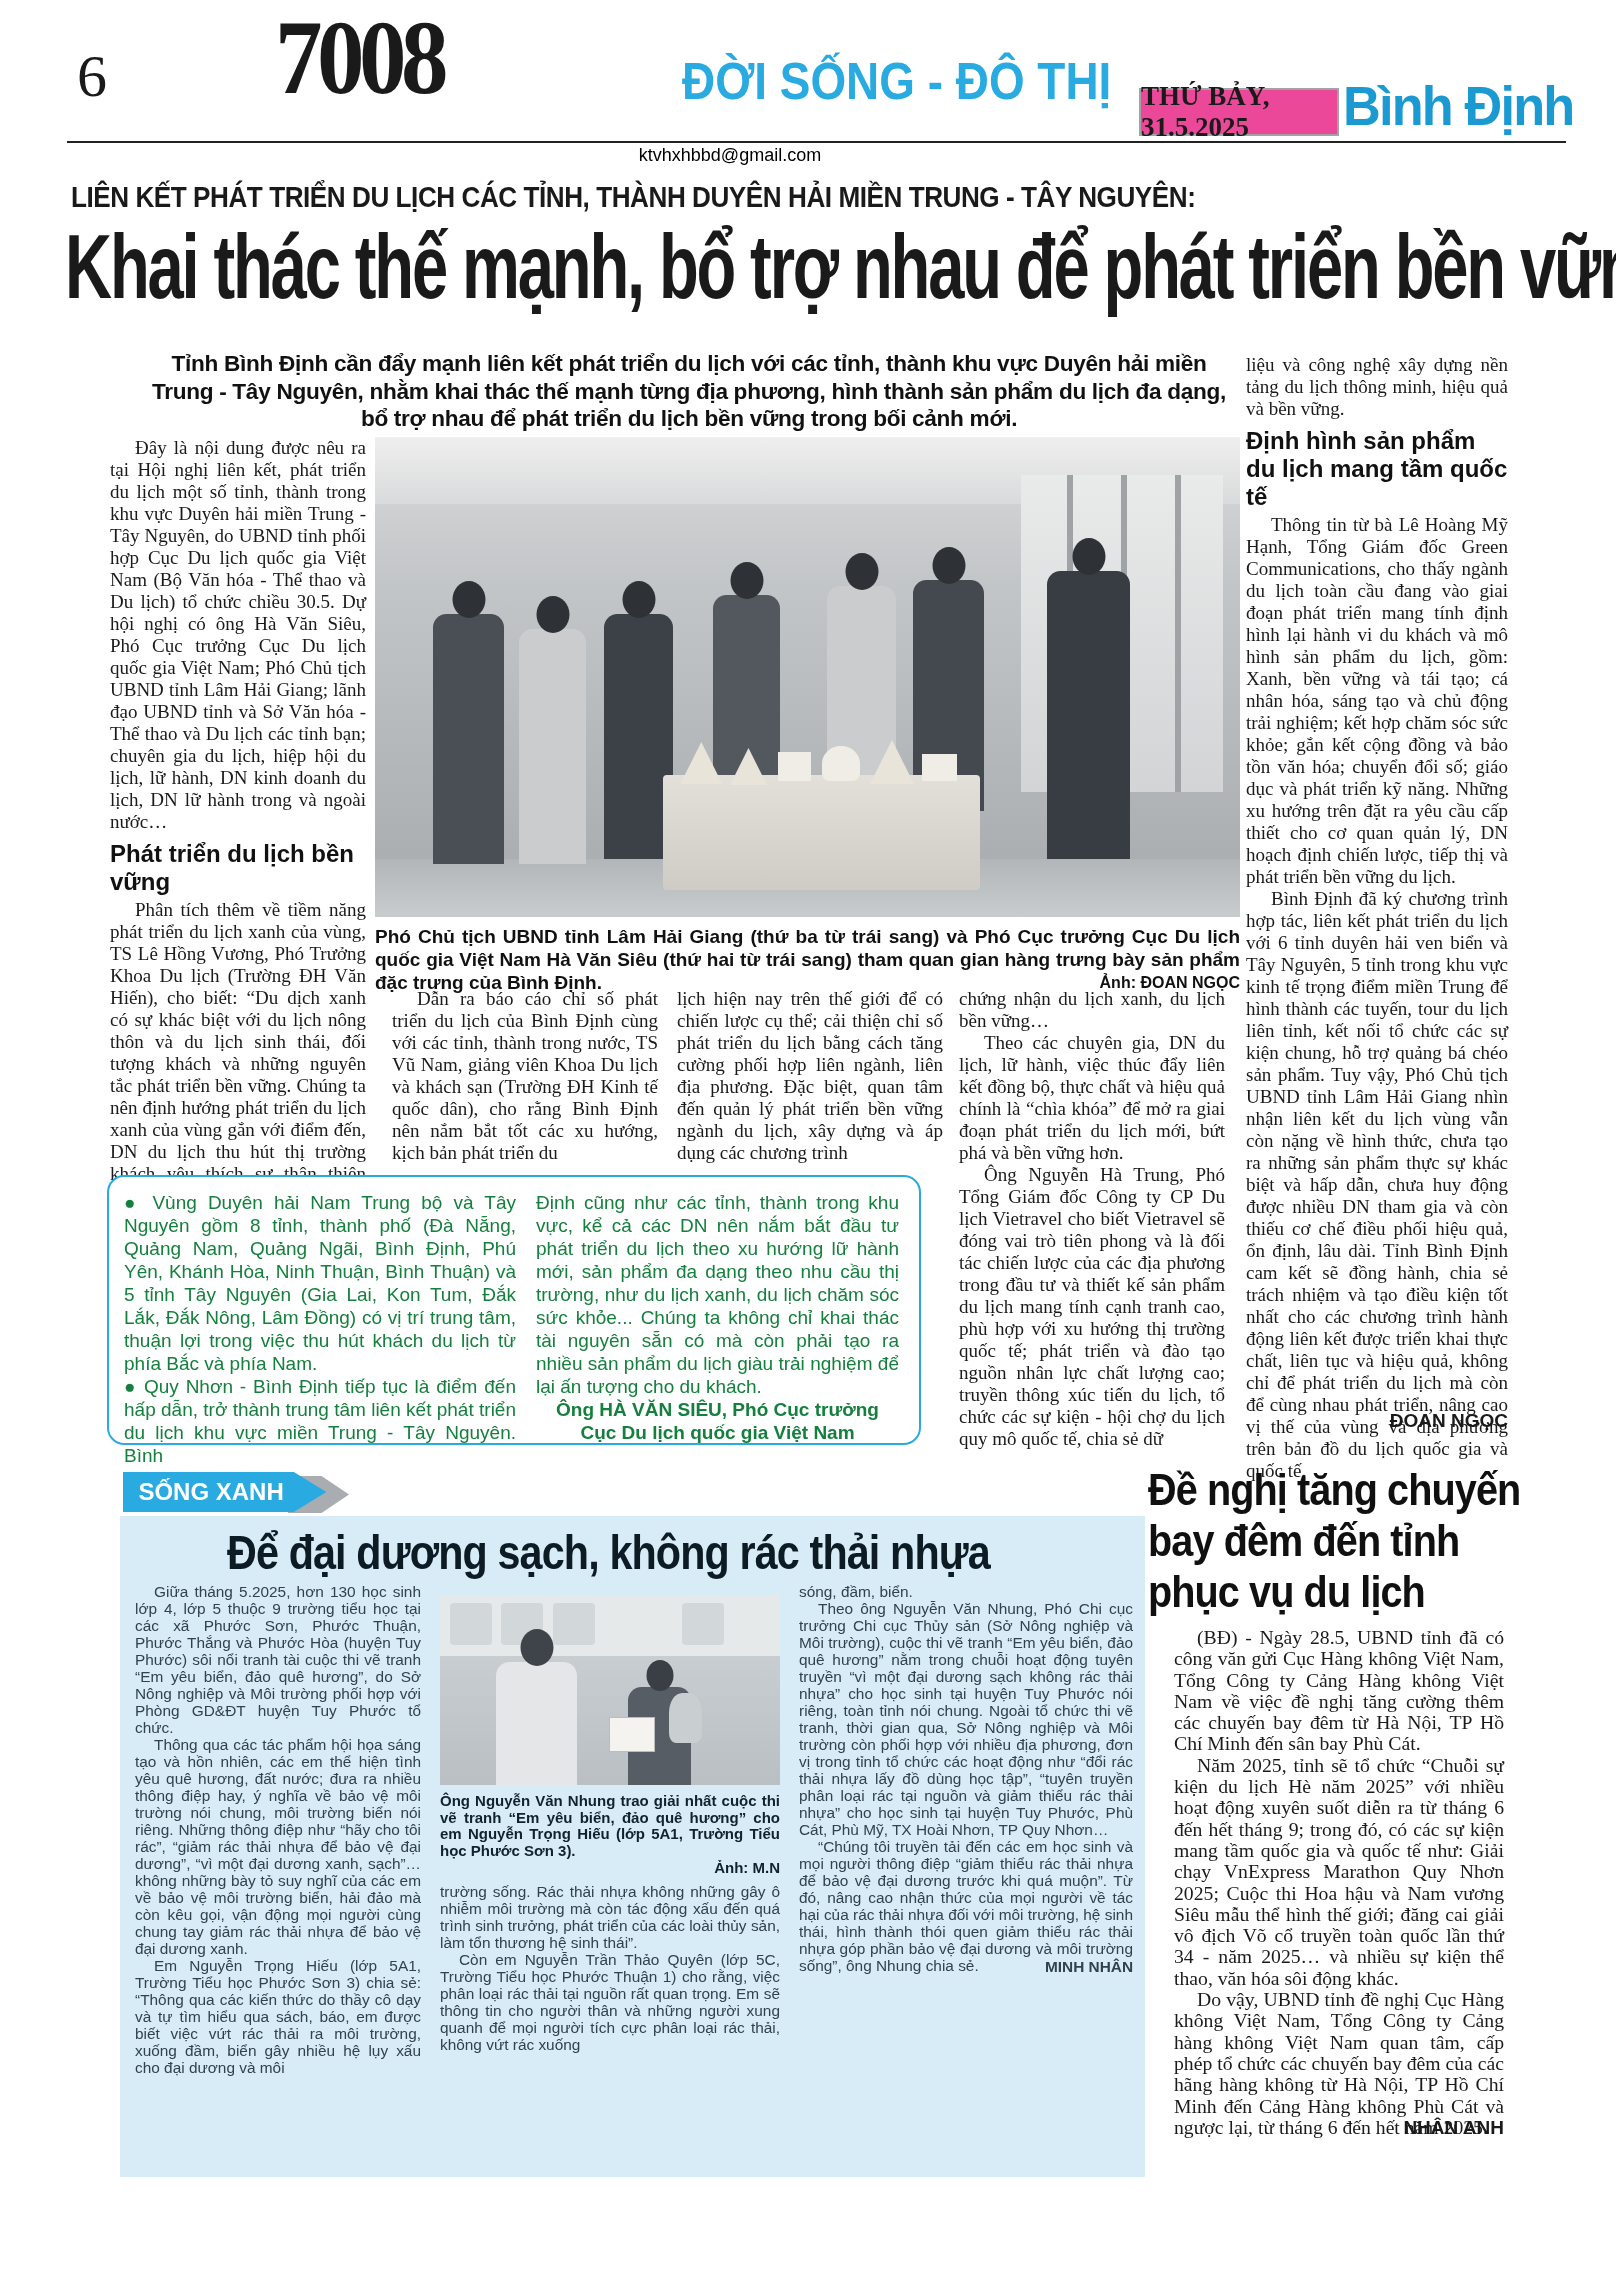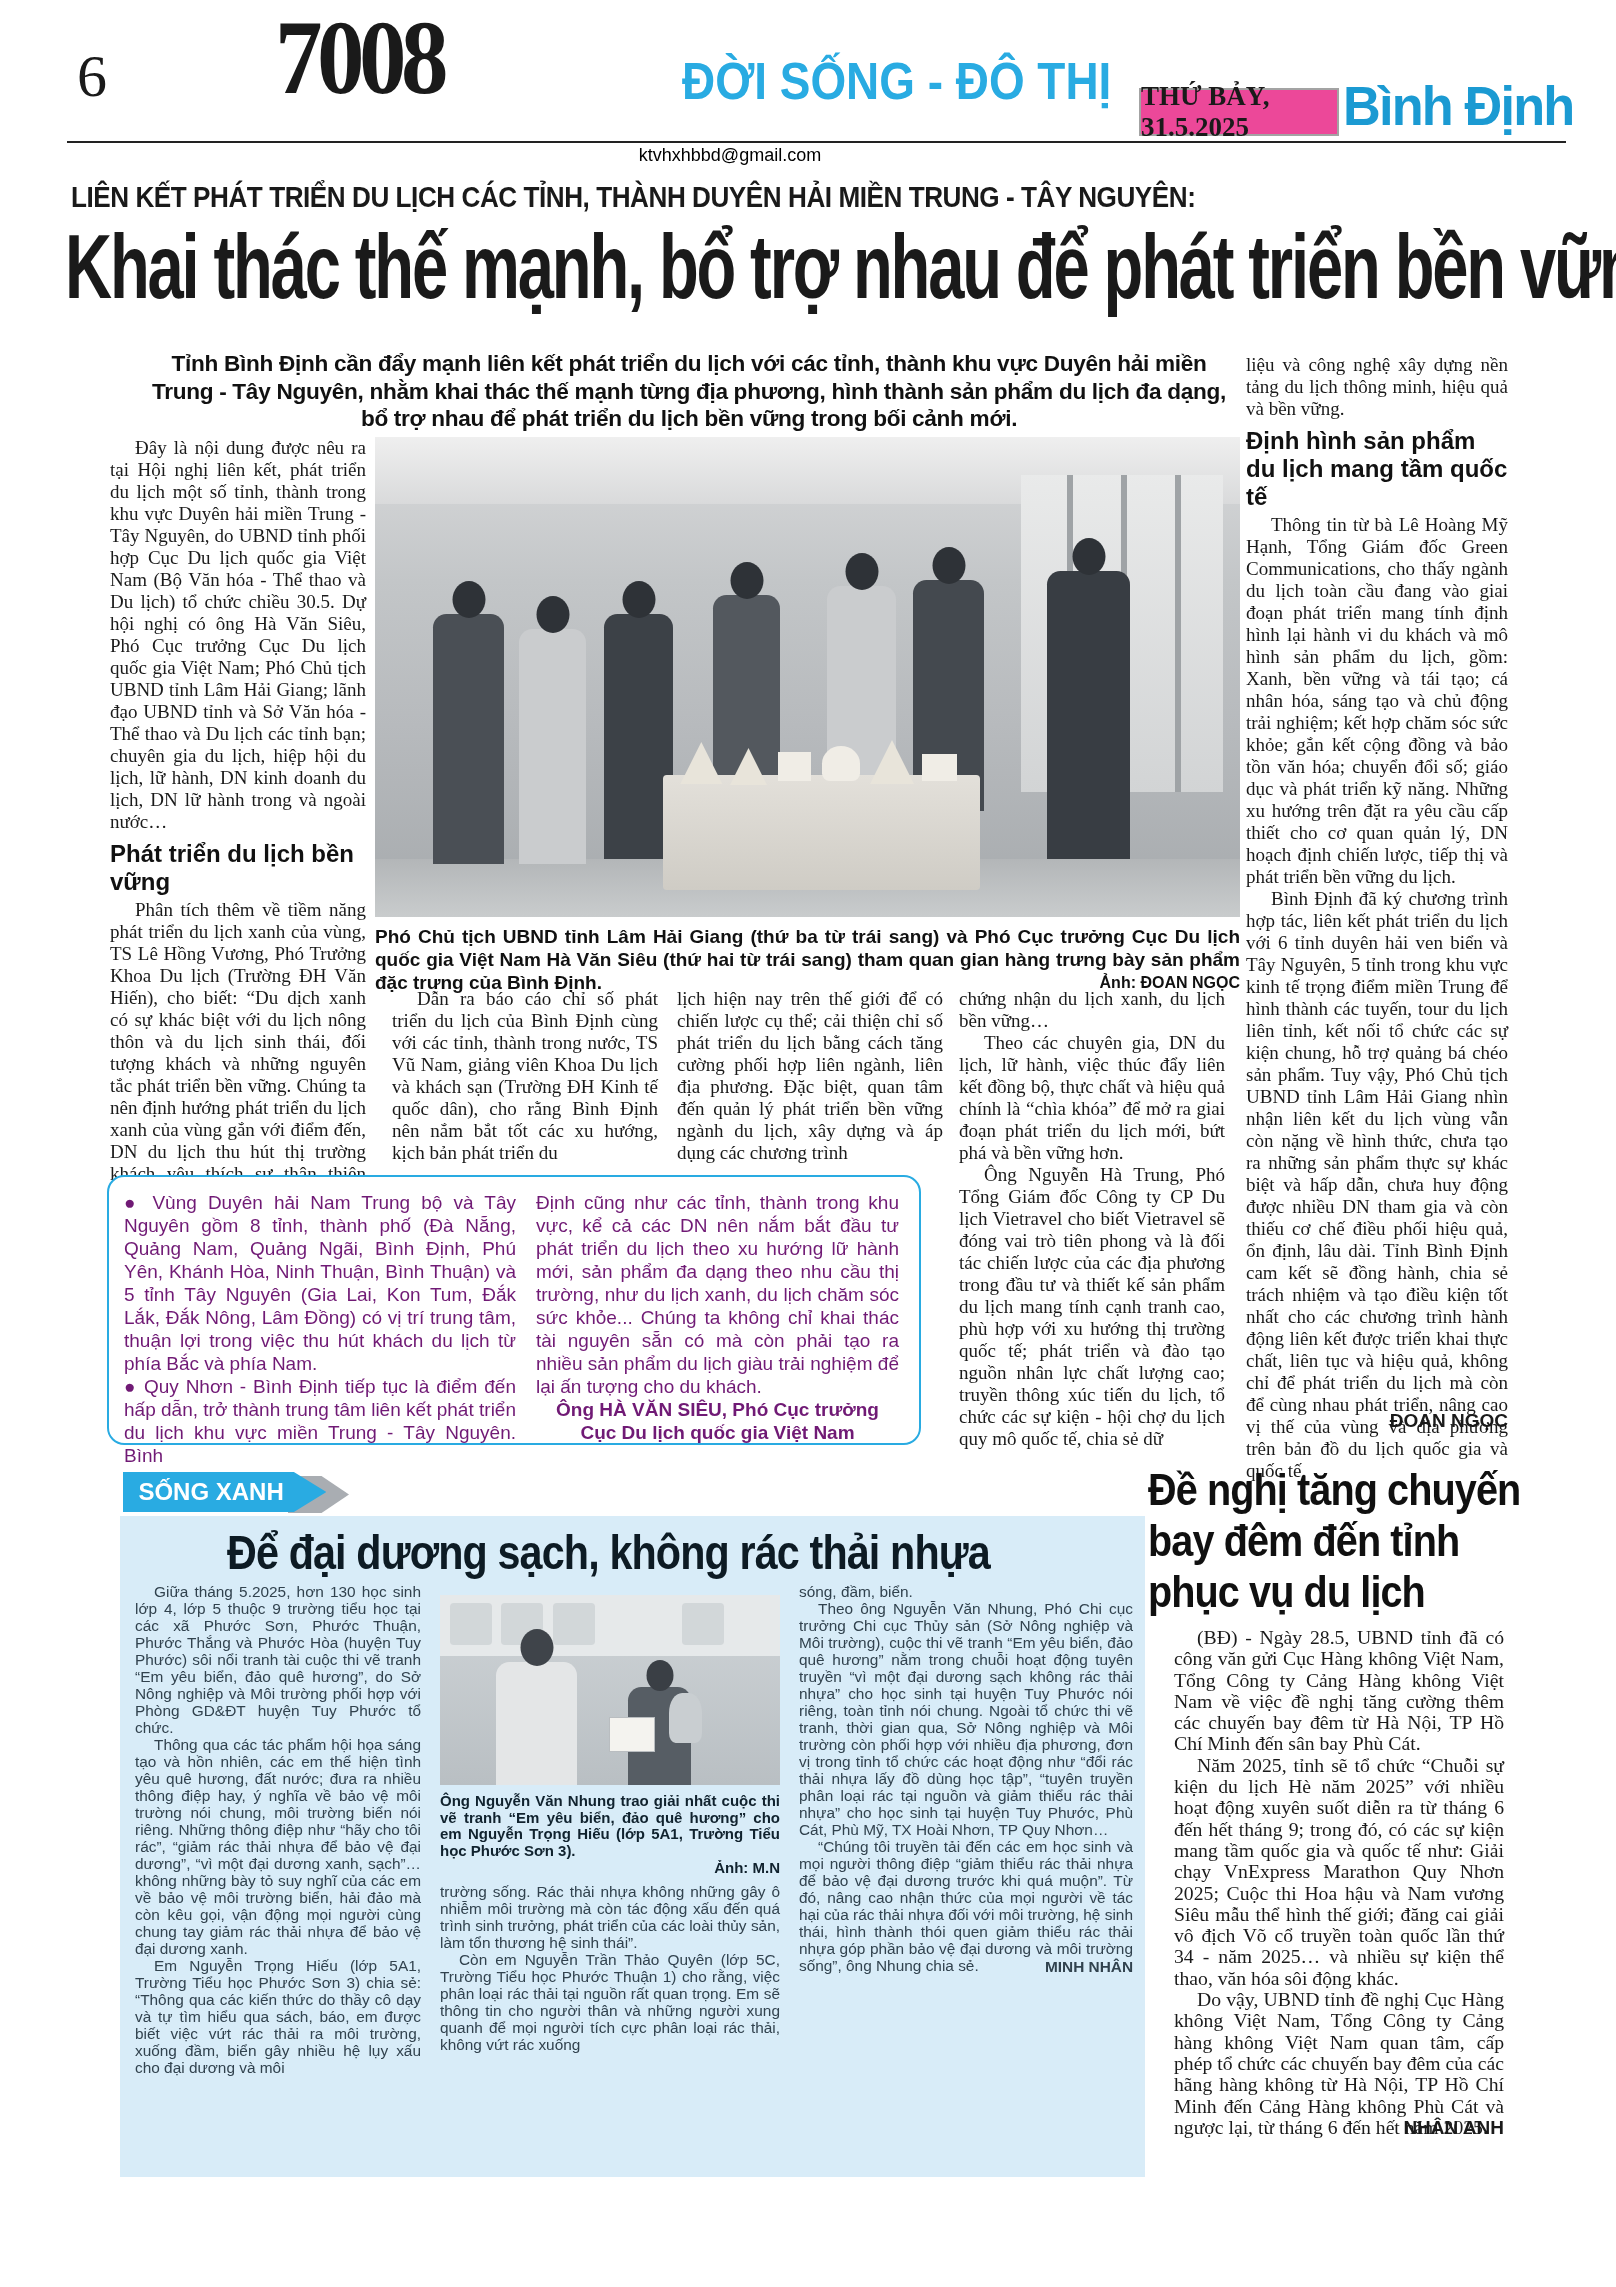--- a/index.html
+++ b/index.html
@@ -57,21 +57,21 @@
   .fig .head{position:absolute;left:50%;top:-33px;transform:translateX(-50%);width:33px;height:37px;border-radius:50%;background:#2e3237;}
   .table1{position:absolute;left:288px;bottom:27px;width:317px;height:115px;background:linear-gradient(#e3e0da,#cfccc5);border-radius:3.8px;}
   .item{position:absolute;background:#f0ede6;}
   .cone{clip-path:polygon(50% 0,100% 100%,0 100%);background:#e8e4da;}
   .caption1{left:375px;top:925px;width:865px;font-family:"Liberation Sans",sans-serif;font-weight:700;
         font-size:19px;line-height:23px;text-align:justify;color:#111;}
   .credit1{position:absolute;right:0;bottom:0;font-weight:700;font-family:"Liberation Sans",sans-serif;font-size:16px;}
 
   
   .boxquote{left:107px;top:1175px;width:810px;height:266px;border:2.9px solid #29abe2;border-radius:17.3px;background:#fff;}
-  .boxcol{font-family:"Liberation Sans",sans-serif;font-size:19px;line-height:23px;text-align:justify;color:#701a75;}
+  .boxcol{font-family:"Liberation Sans",sans-serif;font-size:19px;line-height:23px;text-align:justify;color:#15803d;}
   .boxcol p{margin:0;}
   .boxL{left:124px;top:1191px;width:392px;}
   .boxR{left:536px;top:1191px;width:363px;}
   .boxsig{font-weight:800;text-align:center;margin-top:1.9px;}
 
   
   .tag-shadow{left:288px;top:1476px;width:61px;height:37px;background:#a9adb2;
         clip-path:polygon(0 0,55% 0,100% 50%,55% 100%,0 100%);}
   .tag{left:123px;top:1472px;width:188px;height:40px;background:#29abe2;color:#fff;
         font-family:"Liberation Sans",sans-serif;font-weight:800;font-size:24px;line-height:40px;

